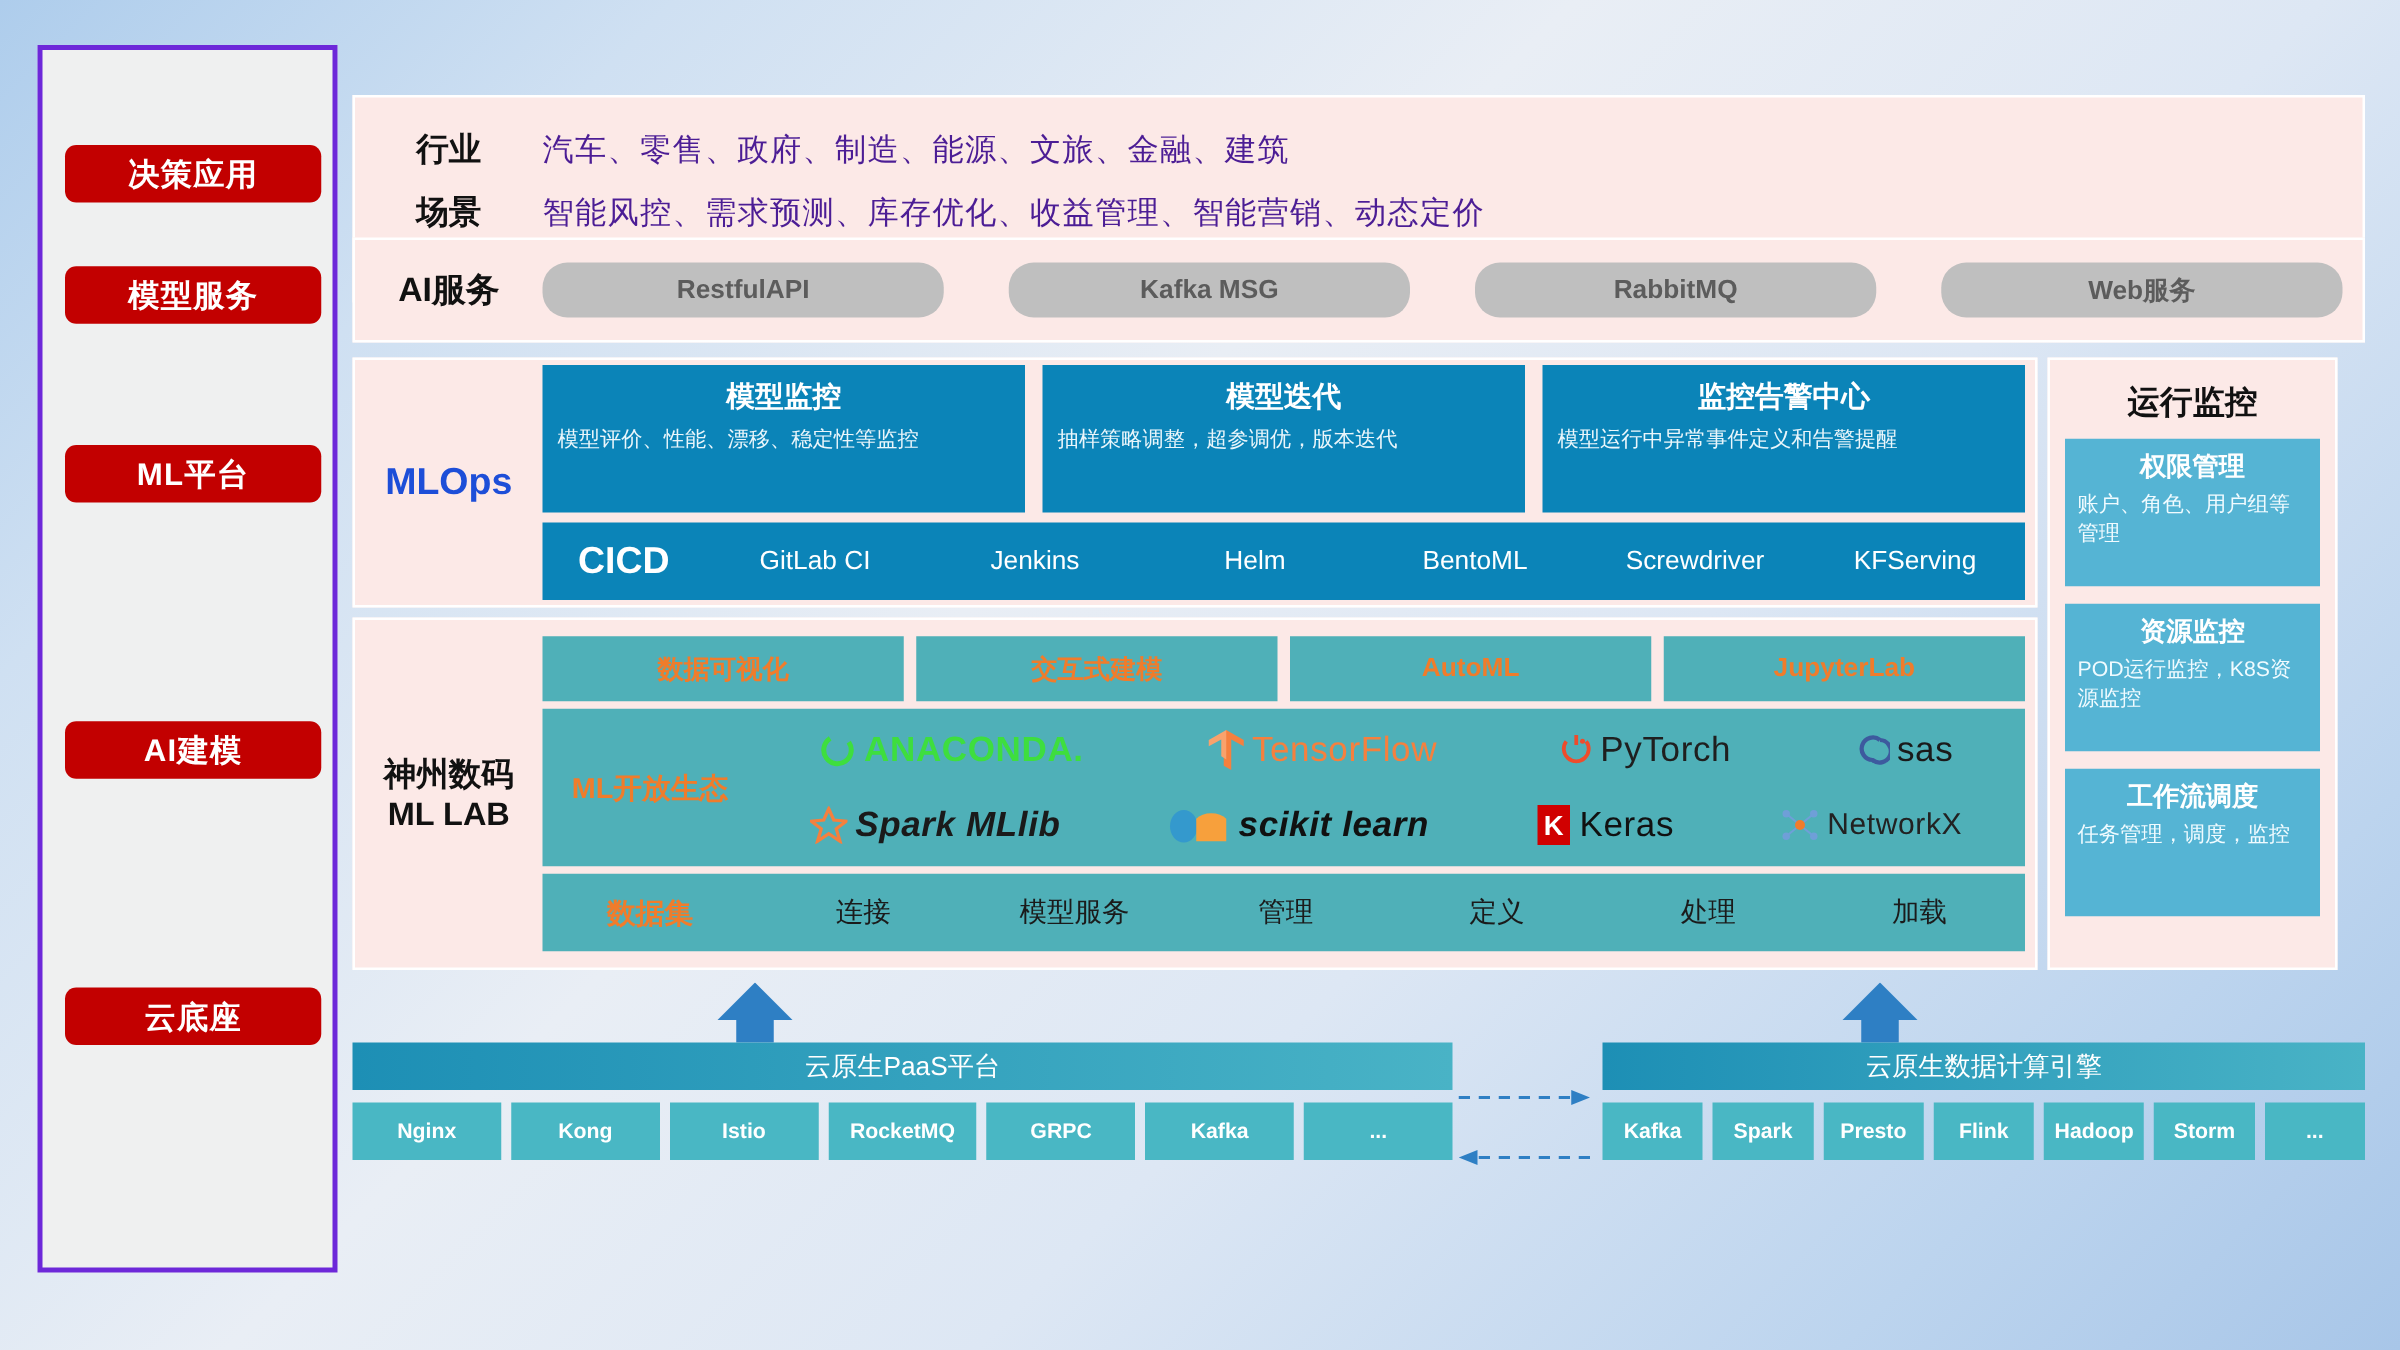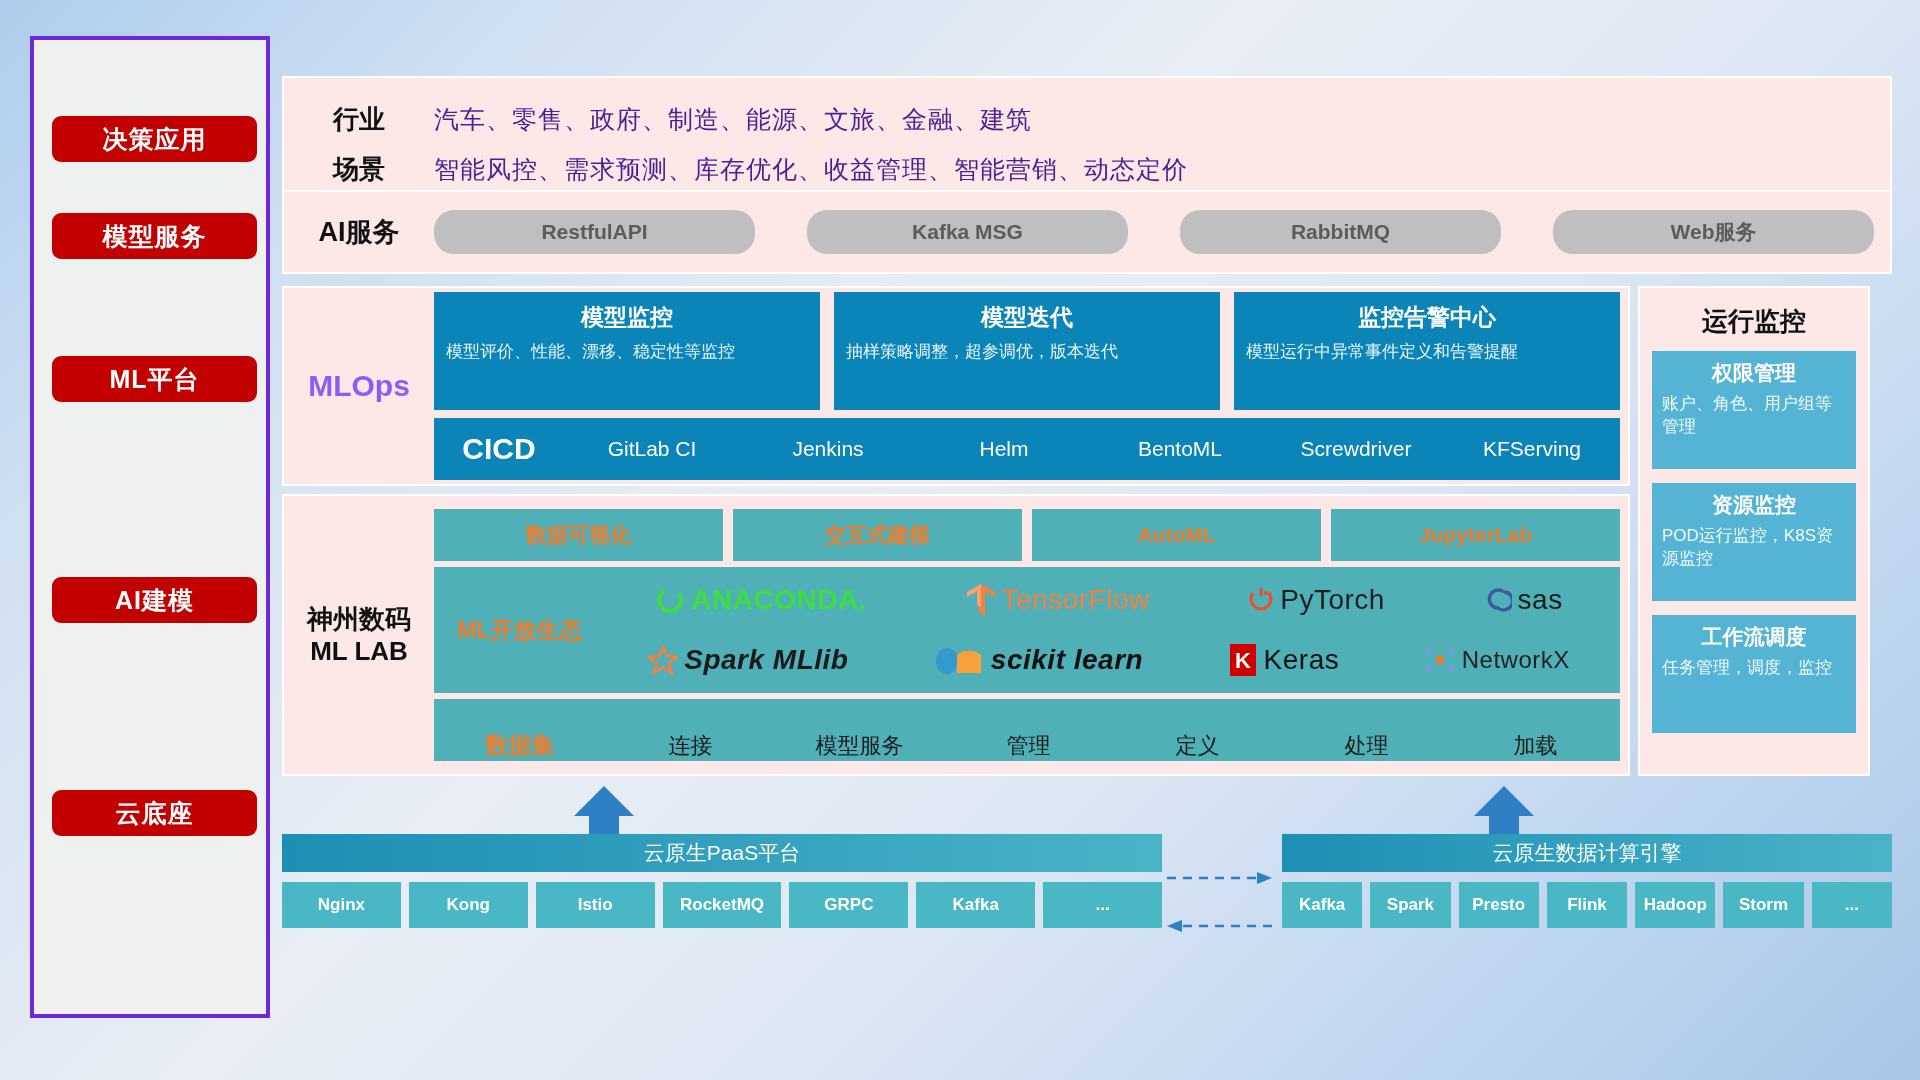--- a/index.html
+++ b/index.html
@@ -54,21 +54,21 @@
   #band-svc .sec-title { width: 150px; text-align: center; font-size: 27px; font-weight: bold; color: #111; flex: 0 0 150px; }
   .svc-list { display: flex; gap: 52px; flex: 1; padding-right: 16px; }
   .svc-chip {
     flex: 1; height: 44px; background: #bfbfbf; color: #5c5c5c;
     font-weight: bold; font-size: 21px;
     display: flex; align-items: center; justify-content: center; border-radius: 20px;
   }
 
   
   #band-mlops { left: 0; top: 250px; width: 1348px; height: 200px; display: flex; align-items: center; }
-  #band-mlops .sec-title { width: 150px; flex: 0 0 150px; text-align: center; font-size: 30px; font-weight: bold; color: #8b5cf6; }
+  #band-mlops .sec-title { width: 150px; flex: 0 0 150px; text-align: center; font-size: 30px; font-weight: bold; color: #1d4ed8; }
   .mlops-right { flex: 1; padding-right: 8px; }
   .mlops-cards { display: flex; gap: 14px; }
   .mlops-card {
     flex: 1; background: #0b84b8; color: #fff; padding: 10px 12px 12px; height: 118px;
   }
   .mlops-card h4 { font-size: 23px; text-align: center; margin-bottom: 8px; font-weight: bold; }
   .mlops-card p { font-size: 17px; line-height: 1.35; color: #eaf6fb; }
   .cicd {
     margin-top: 8px; background: #0b84b8; height: 62px; display: flex; align-items: center;
     overflow: hidden;
@@ -95,21 +95,21 @@
   }
   .eco {
     margin-top: 6px; background: #4fb0b8; height: 126px; display: flex; align-items: center;
   }
   .eco-label { width: 172px; flex: 0 0 172px; text-align: center; color: #f07c2b; font-weight: bold; font-size: 23px; }
   .eco-logos { flex: 1; display: flex; flex-direction: column; justify-content: flex-end; gap: 2px; padding-right: 8px; }
   .eco-line { display: flex; align-items: center; justify-content: space-around; height: 58px; }
   .logo { display: flex; align-items: center; gap: 6px; }
   .logo-txt { font-size: 28px; letter-spacing: .5px; }
 
-  .ds { margin-top: 6px; background: #4fb0b8; height: 62px; display: flex; align-items: flex-end; }
+  .ds { margin-top: 6px; background: #4fb0b8; height: 62px; display: flex; align-items: center; }
   .ds-label { width: 172px; flex: 0 0 172px; text-align: center; color: #f07c2b; font-weight: bold; font-size: 23px; }
   .ds-items { flex: 1; display: flex; }
   .ds-item { flex: 1; text-align: center; color: #1b1b1b; font-size: 22px; }
 
   
   #band-monitor { left: 1356px; top: 250px; width: 232px; height: 490px; padding: 10px 12px; }
   #band-monitor h3 { text-align: center; font-size: 26px; font-weight: bold; color: #111; margin: 6px 0 12px; }
   .mon-card { background: #55b4d4; color: #fff; padding: 8px 10px 10px; margin-bottom: 14px; }
   .mon-card h4 { text-align: center; font-size: 21px; font-weight: bold; margin-bottom: 6px; }
   .mon-card p { font-size: 17px; line-height: 1.35; color: #f0fbff; }

